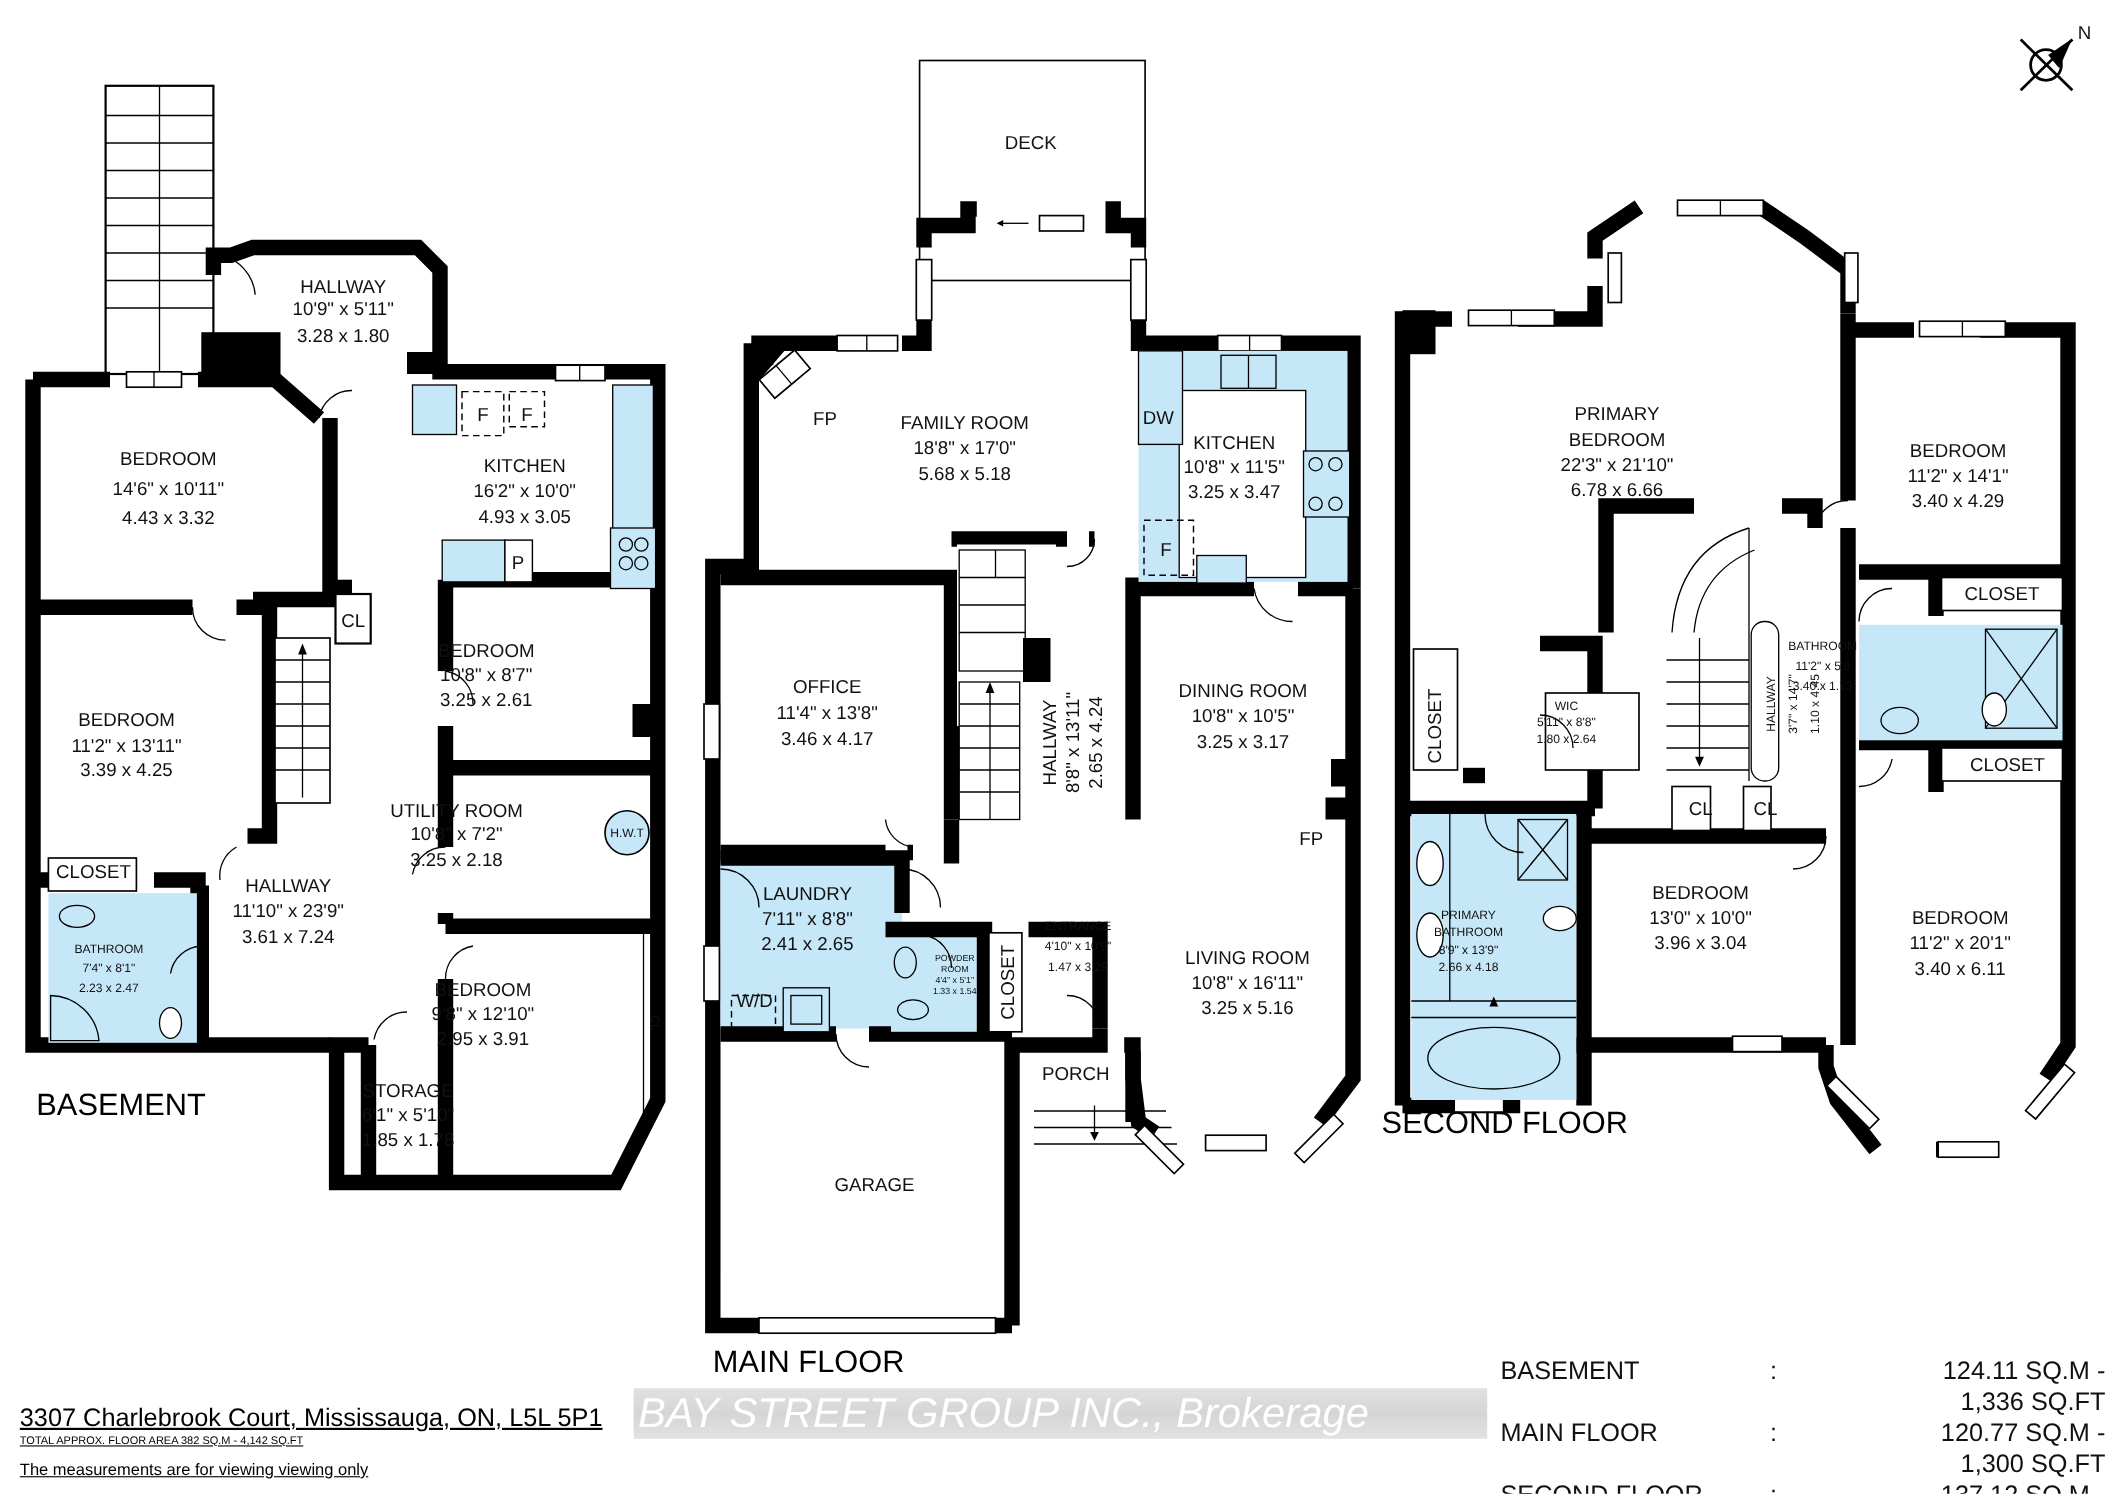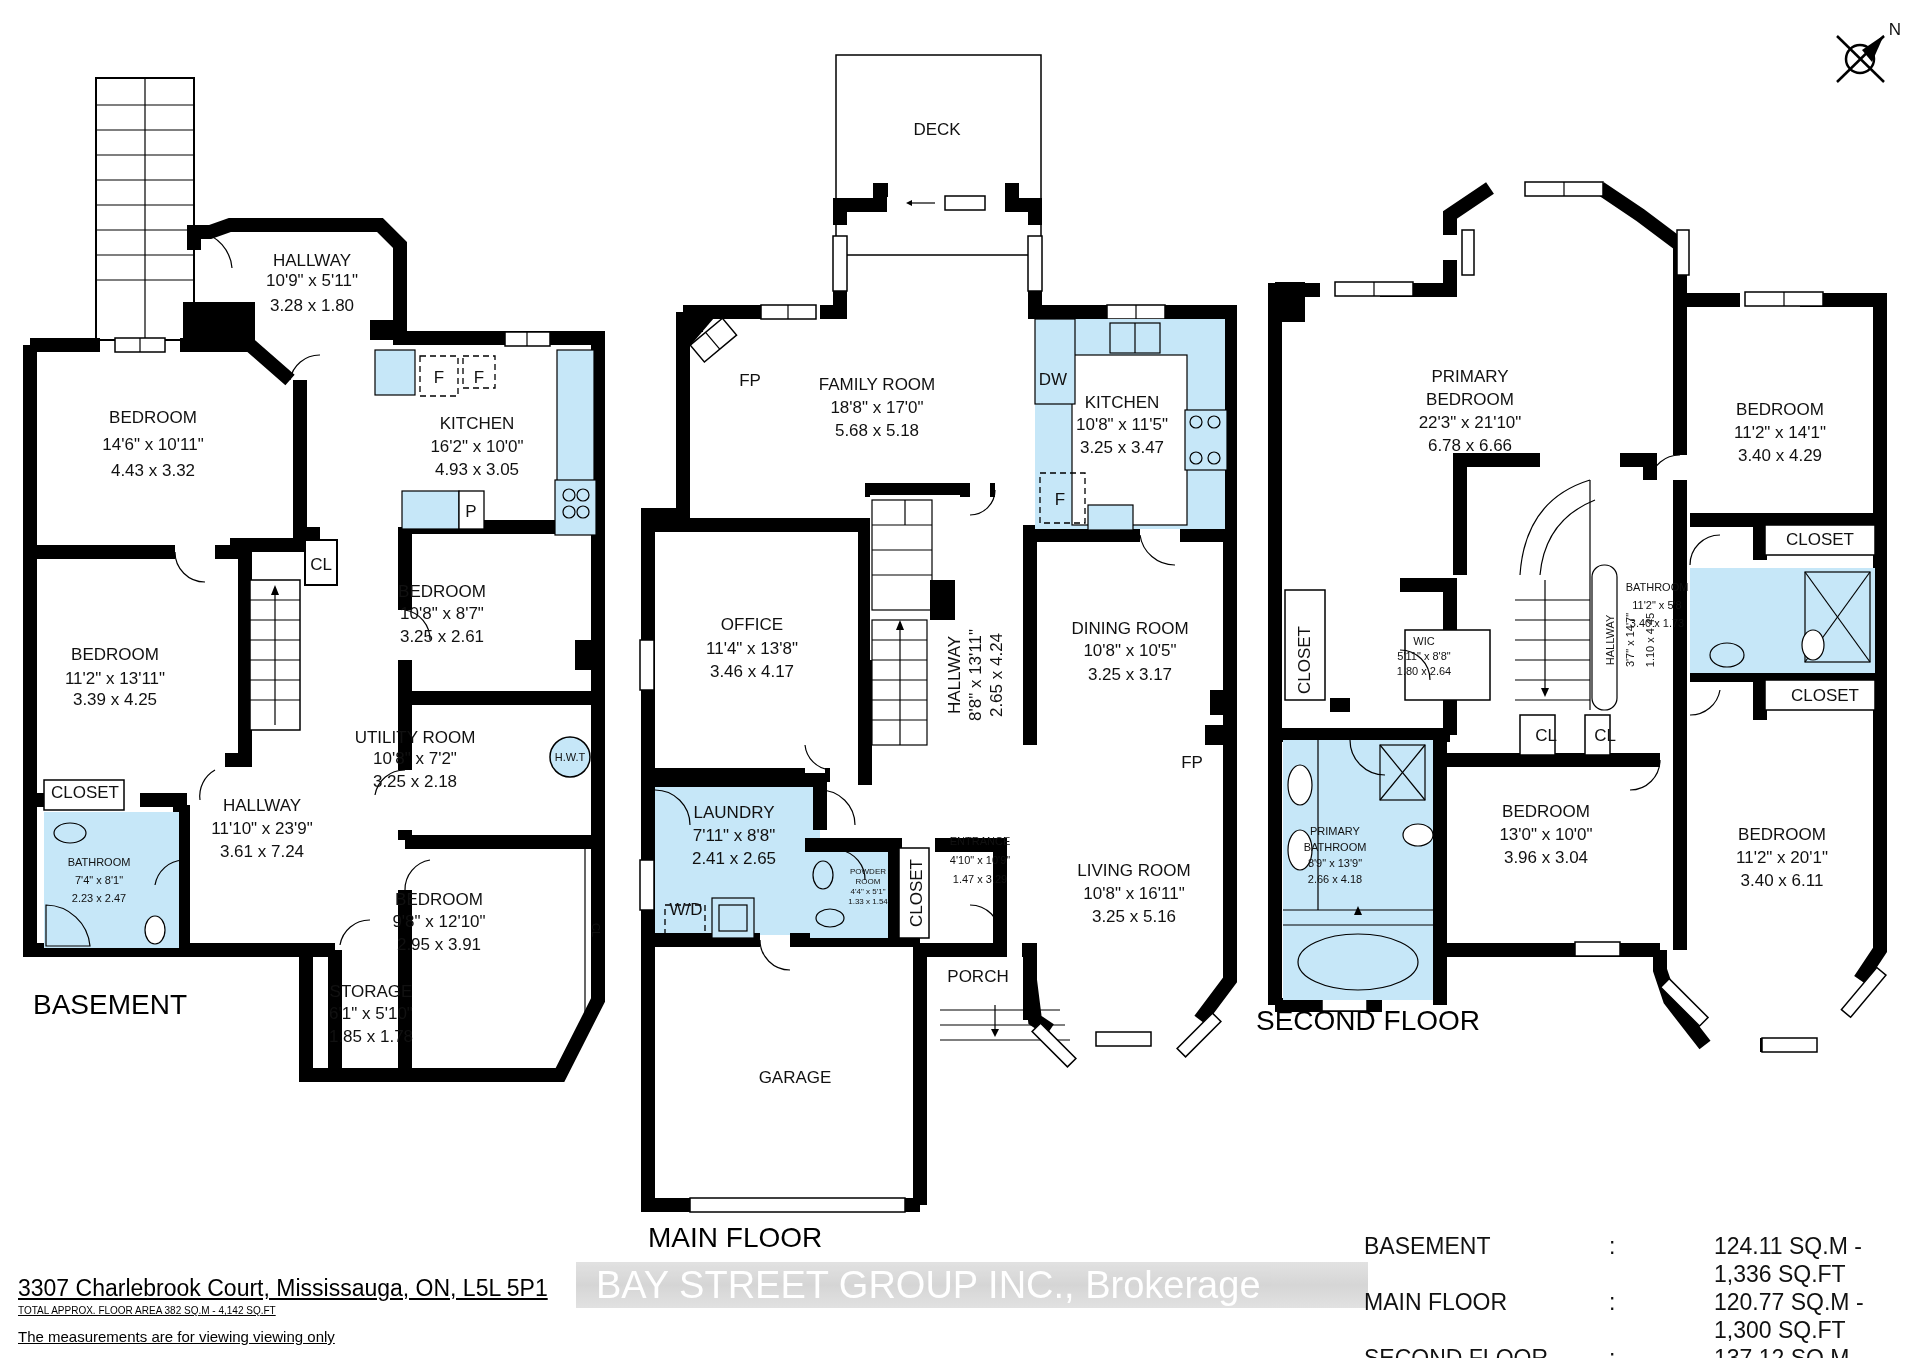--- a/index.html
+++ b/index.html
@@ -14,26 +14,26 @@
   .lbl  { font-family:"Liberation Sans", sans-serif; font-size:17px; fill:#111; text-anchor:middle; }
   .lbl-sm { font-family:"Liberation Sans", sans-serif; font-size:11px; fill:#111; text-anchor:middle; }
   .lbl-xs { font-family:"Liberation Sans", sans-serif; font-size:8px; fill:#111; text-anchor:middle; }
   .floor-title { font-family:"Liberation Sans", sans-serif; font-size:28px; fill:#000; }
   .foot { position:absolute; font-family:"Liberation Sans", sans-serif; color:#000; white-space:nowrap;text-decoration:underline; }
   .addr { left:18px; top:1275px; font-size:23px; }
   .area-line { left:18px; top:1305px; font-size:10px; }
   .note { left:18px; top:1328px; font-size:15px; }
   .watermark { position:absolute; left:576px; top:1262px; width:772px; height:46px;
                background:linear-gradient(#d8d8d8,#c8c8c8,#d8d8d8); opacity:.75;
-               color:#fff; font-size:38px; line-height:46px; padding-left:20px; white-space:nowrap; }
+               color:#fff; font-size:38px; line-height:46px; padding-left:4px; white-space:nowrap;font-style:italic; }
   .summary { position:absolute; left:1364px; top:1232px; font-size:23px; line-height:28px; }
   .summary .row { display:flex; }
   .summary .k { width:225px; }
   .summary .c { width:105px; text-align:left; padding-left:20px; }
-  .summary .v { width:200px; }
+  .summary .v { width:200px; text-align:right; }
 </style>
 </head>
 <body>
 
 <svg width="1920" height="1358" viewBox="0 0 1920 1358">
 
   <g>
     <line x1="1837" y1="36" x2="1884" y2="82" stroke="#000" stroke-width="2.5"></line>
     <line x1="1837" y1="82" x2="1884" y2="36" stroke="#000" stroke-width="2.5"></line>
     <circle cx="1860" cy="59" r="14" fill="none" stroke="#000" stroke-width="2.5"></circle>

